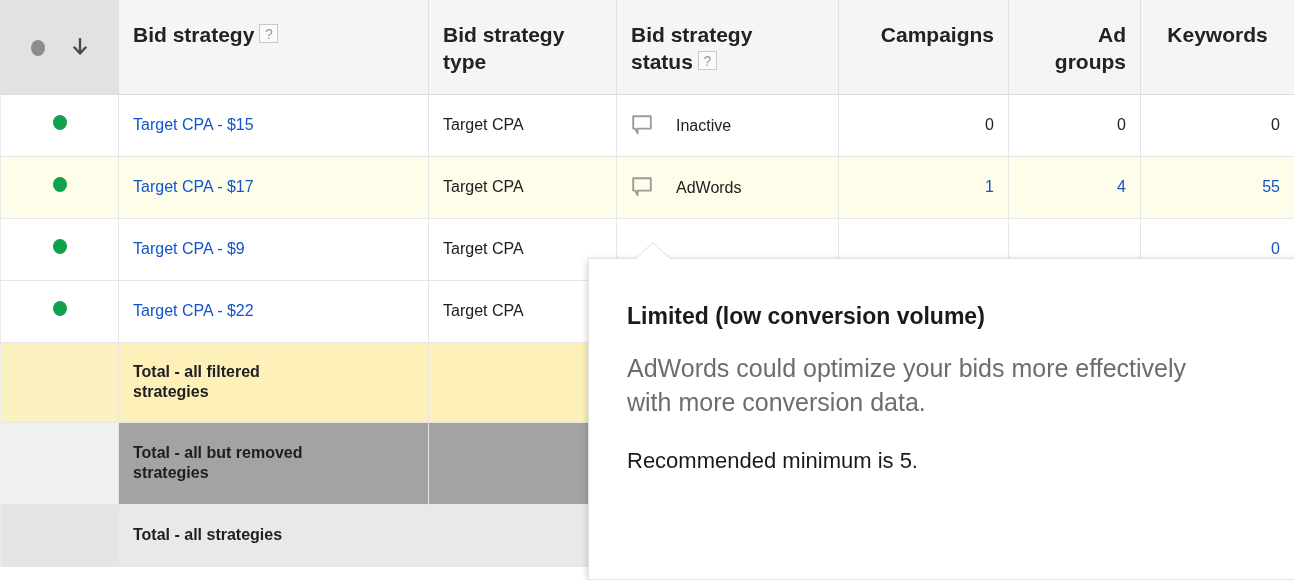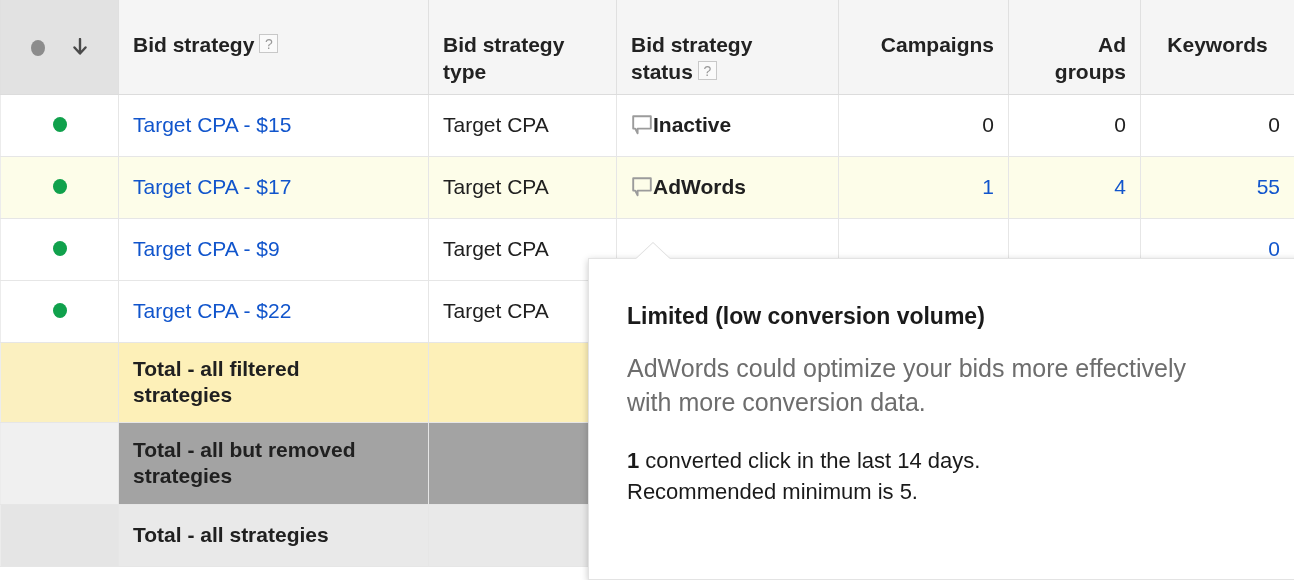--- a/index.html
+++ b/index.html
@@ -39,21 +39,21 @@
 
   
   thead th {
     background: #f5f5f5;
     border-right: 1px solid #e0e0e0;
     border-bottom: 1px solid #dcdcdc;
     font-weight: bold;
     font-size: 21px;
     color: #222;
     vertical-align: top;
-    padding: 32px 14px 0 14px;
+    padding: 22px 14px 0 14px;
     height: 94px;
     box-sizing: border-box;
     text-align: left;
     line-height: 1.28;
   }
   thead th.num { text-align: right; }
   thead th.hdr-status {
     background: #e2e2e2;
     border-left: 1px solid #e0e0e0;
     text-align: center;
@@ -92,21 +92,21 @@
     box-sizing: border-box;
   }
   .hdr-label { white-space: pre-line; }
 
   
   tbody td {
     border-right: 1px solid #e6e6e6;
     border-bottom: 1px solid #e6e6e6;
     padding: 0 14px;
     height: 62px;
-    font-size: 21px;
+    font-size: 16px;
     vertical-align: middle;
     box-sizing: border-box;
     line-height: 1.25;
   }
   tbody td.num { text-align: right; }
   tbody td.cell-status {
     border-left: 1px solid #ececec;
     text-align: center;
     padding: 0;
   }
@@ -130,23 +130,22 @@
   }
   a.link, .link {
     color: #1155cc;
     text-decoration: none;
     cursor: pointer;
   }
   .num .link { color: #1155cc; }
 
   .status-cell-inner {
     display: flex;
-    align-items: center;
-    gap: 0;
-    font-weight: bold;
+    align-items: flex-end;
+    gap: 23px;
   }
   .bubble-icon { display: inline-block; line-height: 0; flex: 0 0 auto; }
 
   .total-label { white-space: pre-line; }
 
   
   .tooltip {
     position: absolute;
     left: 588px;
     top: 258px;
@@ -329,18 +328,17 @@
           <td class="num"><span class="">2</span></td>
         </tr>
       </tbody>
   </table>
 
   <div class="tooltip">
     <div class="tooltip-arrow"></div>
     <div class="tt-title">Limited (low conversion volume)</div>
     <div class="tt-desc">AdWords could optimize your bids more effectively with more conversion data.</div>
     <div class="tt-stats" id="tt-stats">
-        <div><b>1</b><span> converted click in the last 14 days.</span></div>
         <div><span>Recommended minimum is 5.</span></div>
       </div>
   </div>
 
 </div>
 
 </body></html>

